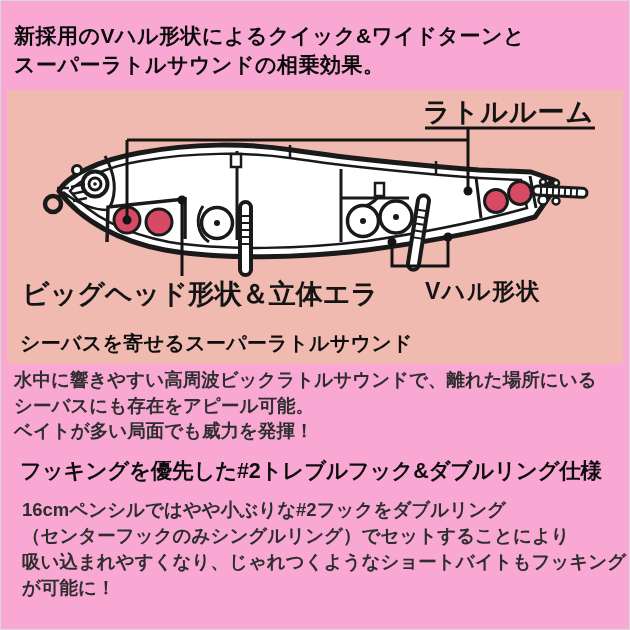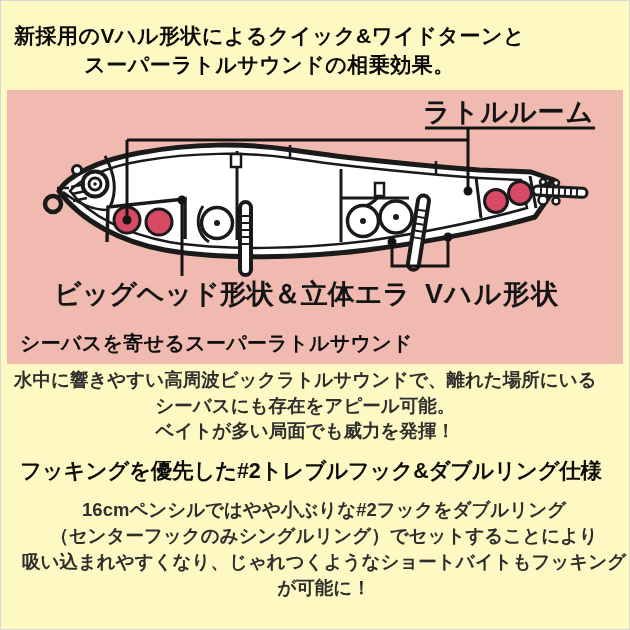--- a/index.html
+++ b/index.html
@@ -1,34 +1,33 @@
 <!DOCTYPE html>
 <html><head>
 <meta charset="utf-8">
 <style>
   html,body{margin:0;padding:0;background:#fff;}
   .page{
-    position:relative;width:630px;height:630px;background:#fef9c3;overflow:hidden;
+    position:relative;width:630px;height:630px;background:#f9a8d4;overflow:hidden;
     font-family:"Liberation Sans","DejaVu Sans",sans-serif;color:#111;
     box-shadow:inset 0 0 0 1px #d8d8d8;
-    text-align:center;
   }
   .top-heading{
     position:absolute;left:14px;top:21px;
     font-size:21px;font-weight:bold;line-height:29px;letter-spacing:.5px;color:#0b0b0b;
   }
   .panel{
     position:absolute;left:7px;top:90px;width:616px;height:274px;
     background:#f0bab0;
   }
   .panel svg{position:absolute;left:0;top:0;}
   .panel-label{position:absolute;font-weight:bold;color:#141414;white-space:nowrap;}
   .label-rattle{left:416px;top:4px;font-size:27px;letter-spacing:1px;}
-  .label-bighead{left:15px;top:186px;font-size:27px;letter-spacing:0;margin-left:32px;}
-  .label-vhull{left:418px;top:186px;font-size:27px;letter-spacing:1.5px;}
+  .label-bighead{left:15px;top:186px;font-size:27px;letter-spacing:0;}
+  .label-vhull{left:418px;top:186px;font-size:23px;letter-spacing:1.5px;}
   .sec-heading{position:absolute;left:20px;font-weight:bold;color:#0d0d0d;white-space:nowrap;}
   .sec1-heading{top:330px;font-size:20px;letter-spacing:.3px;}
   .sec2-heading{top:456px;font-size:21.5px;letter-spacing:-.2px;}
   .body-block{position:absolute;left:14px;color:#2e2e2e;font-size:18.5px;font-weight:bold;}
   .body1{top:367px;line-height:25.5px;}
   .body2{top:497px;line-height:26px;margin-left:8px;}
   .body-line{white-space:nowrap;}
 </style>
 </head>
 <body>

